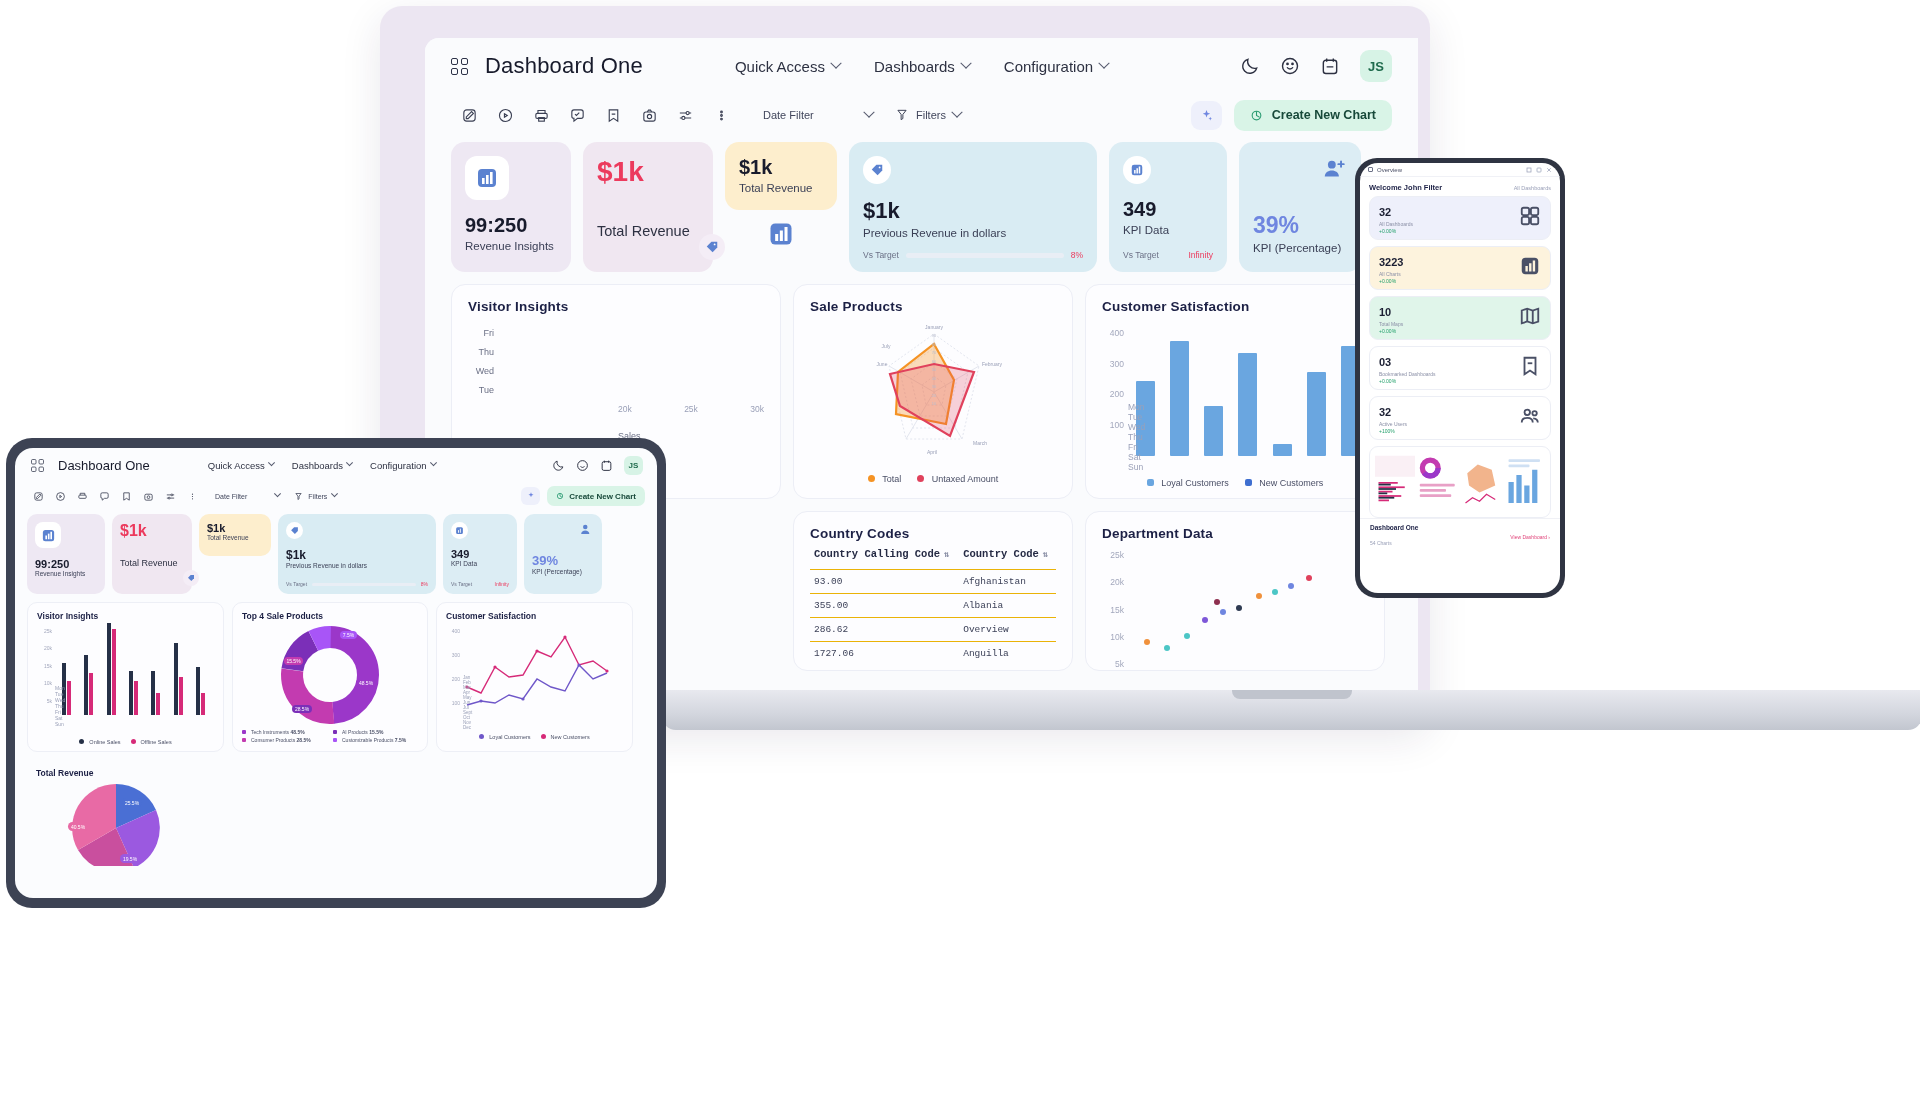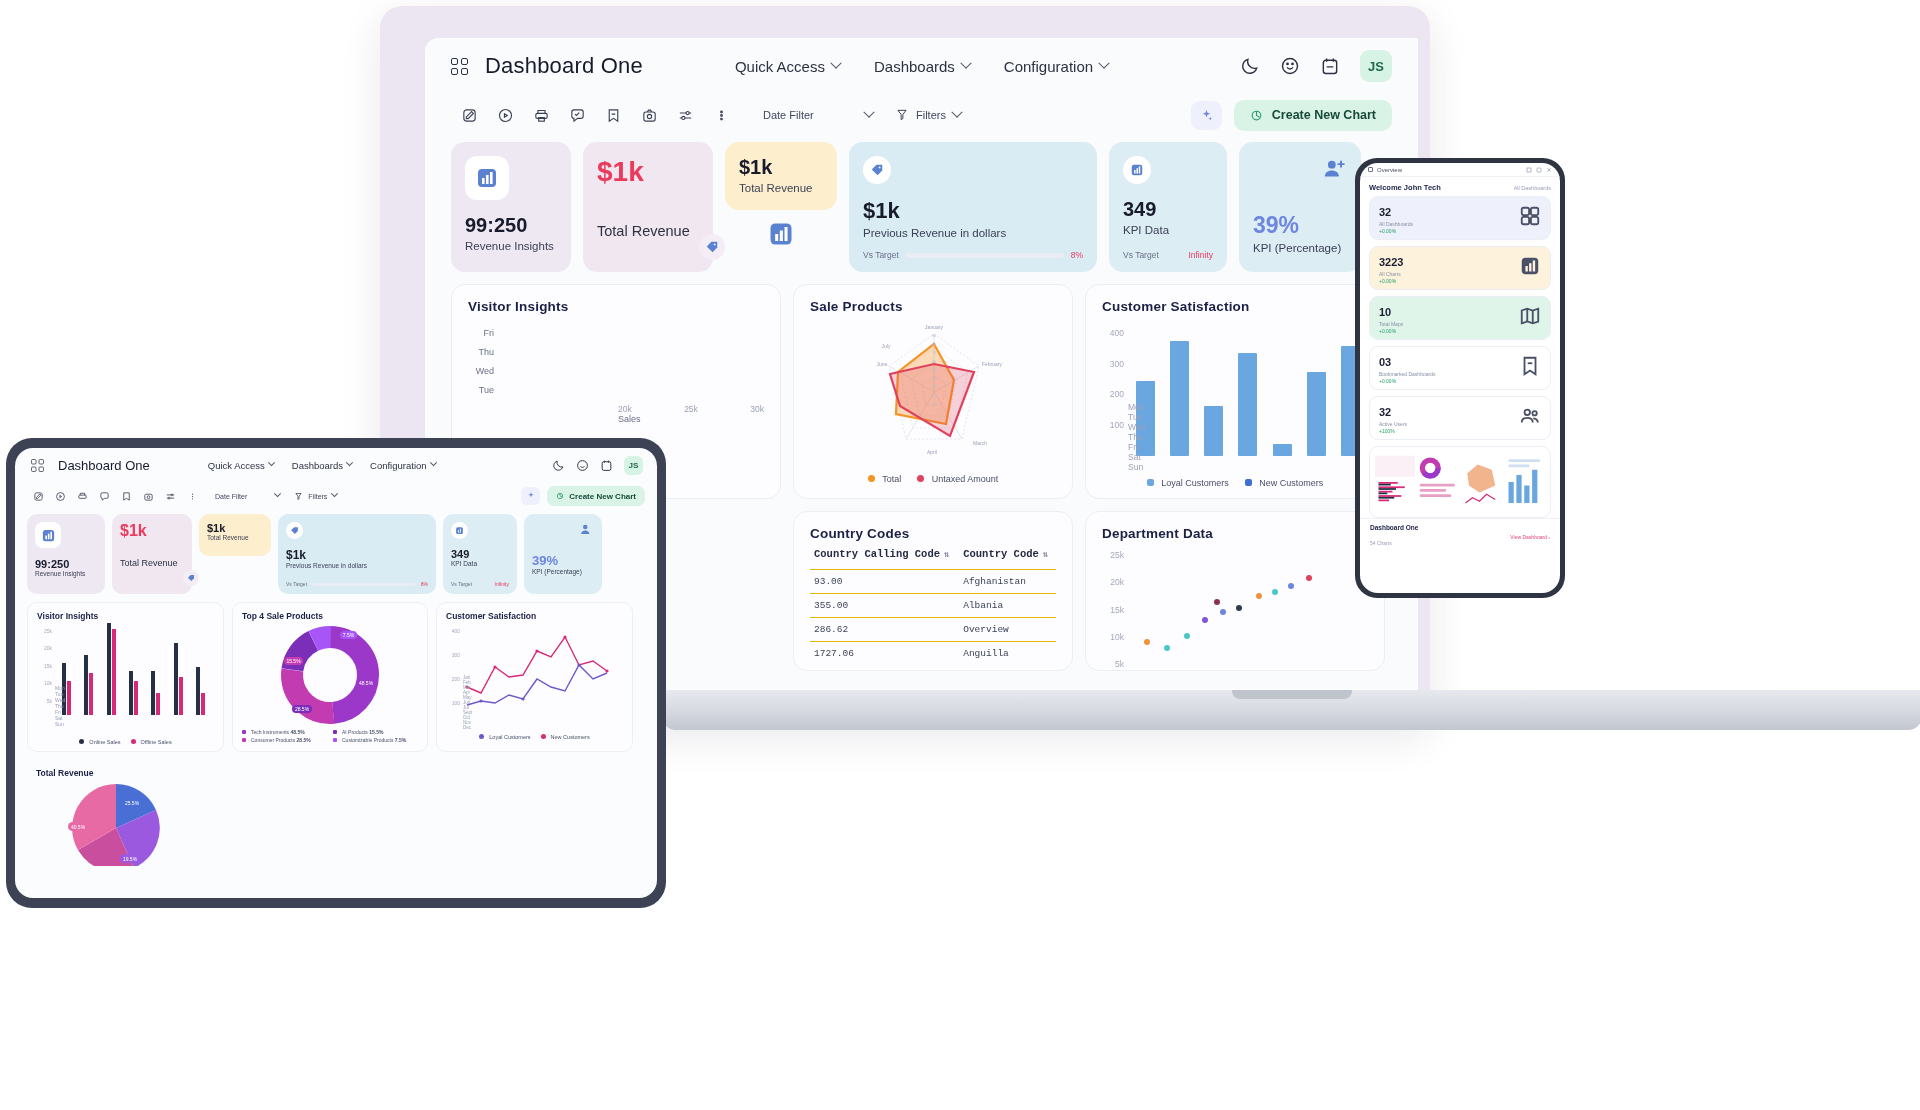--- a/index.html
+++ b/index.html
@@ -419,21 +419,21 @@
             <div class="brow">
               <span class="cat">Tue</span>
               <span class="bpair"><span class="bdark" style="width:55%"></span><span class="bpink" style="width:40%"></span></span>
             </div>
           </div>
           <div class="axis" style="padding-left:150px">
             <span>20k</span>
             <span>25k</span>
             <span>30k</span>
           </div>
-          <div style="font-size:9px;color:#6b7086;margin-top:0;padding-left:150px">Sales</div>
+          <div style="font-size:9px;color:#6b7086;margin-top:17px;padding-left:150px">Sales</div>
         </div>
 
         <div class="card cw2">
           <div class="card-title">Sale Products</div>
           <div class="radar-wrap">
             <svg width="248" height="150" viewBox="0 0 248 150">
               <g transform="translate(124,74)">
                 <g stroke="#e3e6ef" fill="none" stroke-dasharray="2 2">
                   <polygon points="0,-58 45,-26 28,47 -28,47 -45,-26"></polygon>
                   <polygon points="0,-44 34,-20 21,36 -21,36 -34,-20"></polygon>
@@ -941,21 +941,21 @@
           <svg width="6" height="6" viewBox="0 0 24 24" fill="none" stroke="#9aa0b8" stroke-width="3">
               <rect x="4" y="4" width="16" height="16" rx="3"></rect>
             </svg>
           <svg width="6" height="6" viewBox="0 0 24 24" fill="none" stroke="#9aa0b8" stroke-width="3">
               <path d="M5 5l14 14M19 5L5 19"></path>
             </svg>
         </span>
       </div>
 
       <div class="ph-wel">
-        <b>Welcome John Tech</b>
+        <b>Welcome John Filter</b>
         <span>All Dashboards</span>
       </div>
 
       <div class="ph-row" style="background:#eef0fb">
         <span><span class="ph-num">32</span>
           <span class="ph-sub" style="display:block">All Dashboards</span>
           <span class="ph-delta" style="display:block">+0.00%</span></span>
         <span class="ph-ico">
           <svg width="22" height="22" viewBox="0 0 24 24" fill="none" stroke="#4a5066" stroke-width="2">
               <rect x="3" y="3" width="8" height="8" rx="2"></rect>

